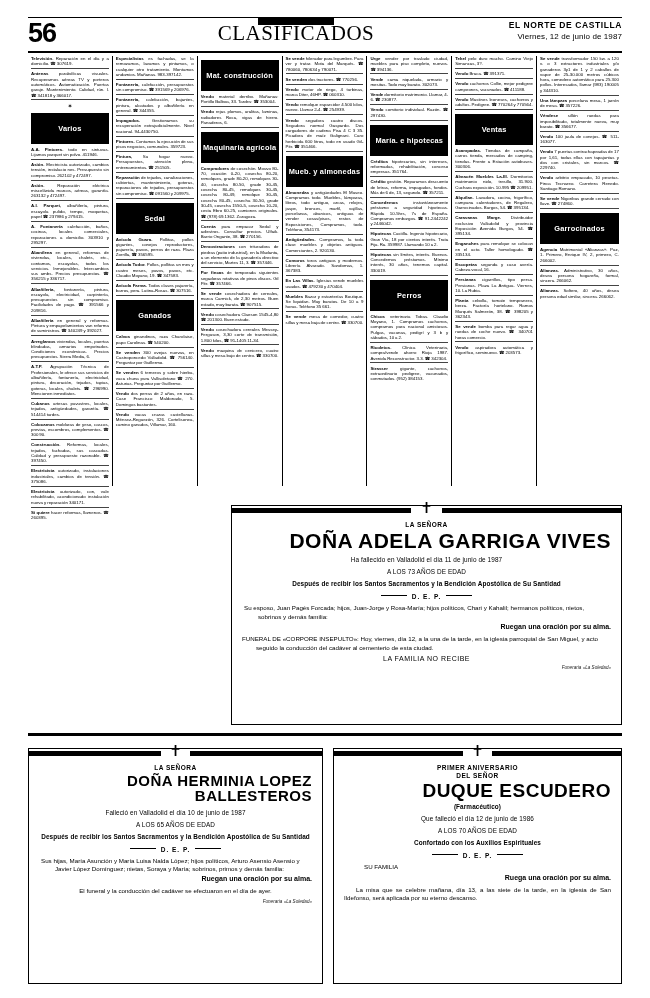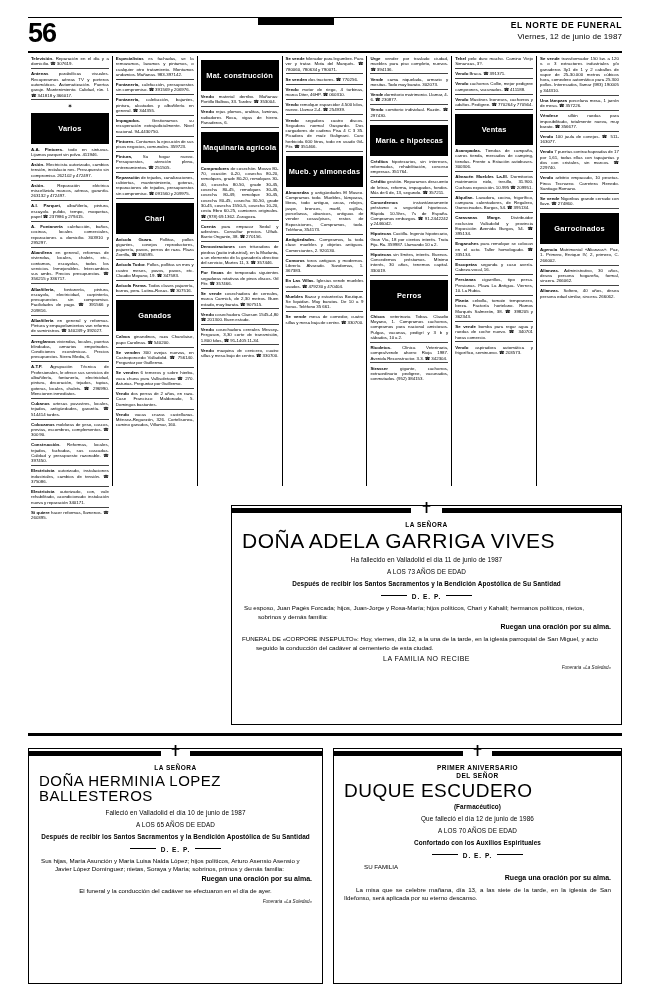--- a/index.html
+++ b/index.html
@@ -41,21 +41,21 @@
   
   .esquela{position:relative;box-sizing:border-box;background:#fff;border:1.5px solid #000;}
   .esq-top{position:relative;height:9px;margin:0;}
   .esq-top .bar{position:absolute;top:2px;height:5px;background:#000;}
   .esq-top .bar.l{left:0;}
   .esq-top .bar.r{right:0;}
   .esq-top .cross{position:absolute;top:-5px;left:50%;transform:translateX(-50%);
     font-size:15px;line-height:15px;font-family:"Liberation Serif",serif;}
   .esq-inner{padding:6px 10px 6px 10px;}
   .kicker{text-align:center;font-size:6.5px;font-weight:bold;letter-spacing:0.5px;margin-bottom:2px;}
-  .deceased{text-align:left;font-weight:normal;line-height:1.02;letter-spacing:0.5px;}
+  .deceased{text-align:right;font-weight:bold;line-height:1.02;letter-spacing:0.5px;}
   .line{text-align:center;font-size:6.4px;margin-top:5px;letter-spacing:0.1px;}
   .line.b{font-weight:bold;}
   .dep{text-align:center;font-size:6.5px;letter-spacing:1px;margin:6px 0 4px 0;}
   .dep span{display:inline-block;border-top:1px solid #000;width:26px;vertical-align:3px;margin:0 5px;}
   .family{font-size:6.2px;line-height:8.4px;text-align:left;text-indent:0;padding:0 2px;}
   .family .ind{display:block;padding-left:14px;text-indent:-14px;}
   .pray{text-align:right;font-weight:bold;font-size:7px;margin-top:2px;}
   .funeral{font-size:6.2px;line-height:8.4px;margin-top:5px;padding-left:14px;text-indent:-14px;}
   .norecibe{text-align:center;font-size:7px;letter-spacing:0.5px;margin-top:3px;}
   .funeraria{text-align:right;font-size:4.6px;font-style:italic;margin-top:3px;color:#222;}
@@ -72,21 +72,22 @@
 </style>
 </head>
 <body>
 
 <div class="page">
 
   <div class="rule-top"></div>
   <div class="masthead">
     <div class="folio">56</div>
     <div class="section-bar"></div>
-    <div class="paper-name">EL NORTE DE FUNERAL</div>
+    <div class="section-title">CLASIFICADOS</div>
+    <div class="paper-name">EL NORTE DE CASTILLA</div>
     <div class="paper-date">Viernes, 12 de junio de 1987</div>
   </div>
   <div class="rule-bottom"></div>
 
   <div class="classifieds" id="classifieds">
       <div class="col">
         <div class="ad"><b>Televisión.</b> Reparación en el día y a domicilio. ☎ 307619.</div>
         <div class="ad"><b>Antenas</b> parabólicas visuales. Recuperamos aéreas TV y porteros automáticos. Automatización. Puertas garaje. Mantenimiento. Calidad, rún. l. ☎ 341818 y 366017.</div>
         <div class="sep-dot">✶</div>
         <div class="cat-head">Varios</div>
@@ -108,21 +109,21 @@
         <div class="ad"><b>Si quiere</b> hacer reformas, llamenos. ☎ 260395.</div>
       </div>
       <div class="col">
         <div class="ad"><b>Especialistas</b> es fachadas, se la remozamos, lavamos y pintamos, o cualquier otro tratamiento. Montamos andamios. Mañanas. 983-397142.</div>
         <div class="ad"><b>Fontanería,</b> calefacción, presupuestos sin compromiso. ☎ 391569 y 206976.</div>
         <div class="ad"><b>Fontanería,</b> calefacción, bajantes, pintura, alcatados y albañilería en general. ☎ 344355.</div>
         <div class="ad"><b>Impagados.</b> Gestionamos su recuperación extrajudicialmente. Nivel nacional. 94-4430750.</div>
         <div class="ad"><b>Pintores.</b> Contamos la ejecución de sus pisos negocios, comunales. 359723.</div>
         <div class="ad"><b>Pintura,</b> Su hogar nuevo. Presupuestos, atención plena, entrenamientos. ☎ 251505.</div>
         <div class="ad"><b>Reparación</b> de tejados, canalizaciones, cubiertas, mantenimiento, goteras, reparaciones de tejados, presupuestos sin compromiso. ☎ 091560 y 209975.</div>
-        <div class="cat-head">Chari</div>
+        <div class="cat-head">Sedal</div>
         <div class="ad"><b>Avícola Guara.</b> Pollitas, pollos gigantes, conejos reproductores, pajarería, pavos, perros de raza. Plaza Zorrilla, ☎ 356595.</div>
         <div class="ad"><b>Avícola Tudor.</b> Pollos, pollitas un mes y cuatro meses, pavos, pavos, etc. Claudio Moyano, 19. ☎ 347583.</div>
         <div class="ad"><b>Avícola Farma.</b> Todos clases pajarería, barros, pera. Latina-Rosas. ☎ 307516.</div>
         <div class="cat-head">Ganados</div>
         <div class="ad"><b>Calvos</b> ginandinos, raza Charolaise, papo Carolinas. ☎ 540200.</div>
         <div class="ad"><b>Se venden</b> 300 ovejas nuevas, en Castroponcedo Valladolid. ☎ 756140. Preguntar por Guillermo.</div>
         <div class="ad"><b>Se venden</b> 6 terneros y sobre hierba, vaca chuna pura Vallisoletano ☎ 270. Asturias. Preguntar por Guillermo.</div>
         <div class="ad"><b>Vendo</b> dos perras de 2 años, en raza. Case Francisco Maldonado, 5. Domingos bastantes.</div>
         <div class="ad"><b>Vendo</b> vacas cruzas castellanas. Ménsez-Reguezón, 326. Cortelisonea, camino ganados, Villamar, 160.</div>
       </div>

